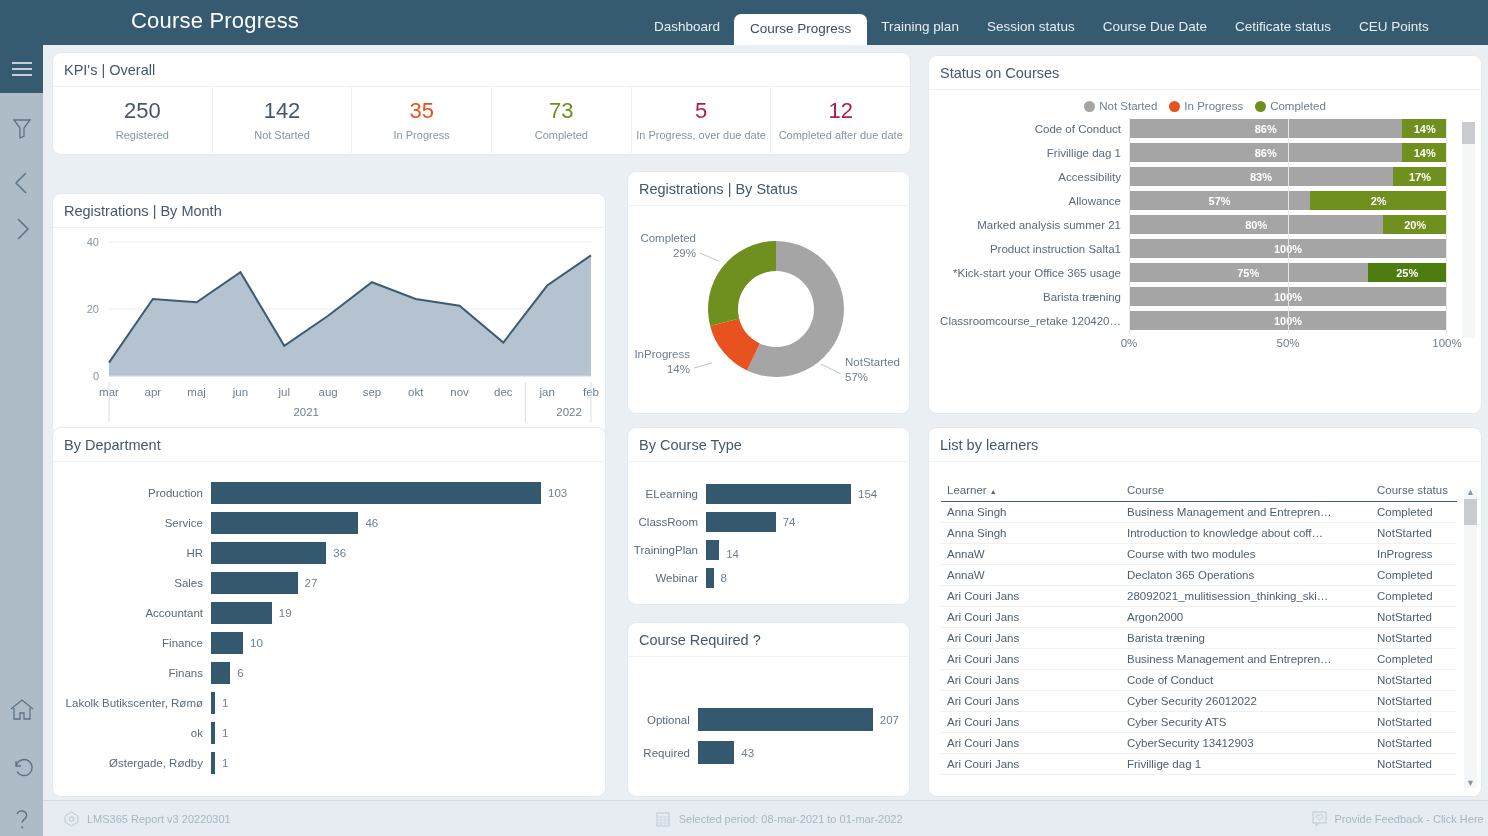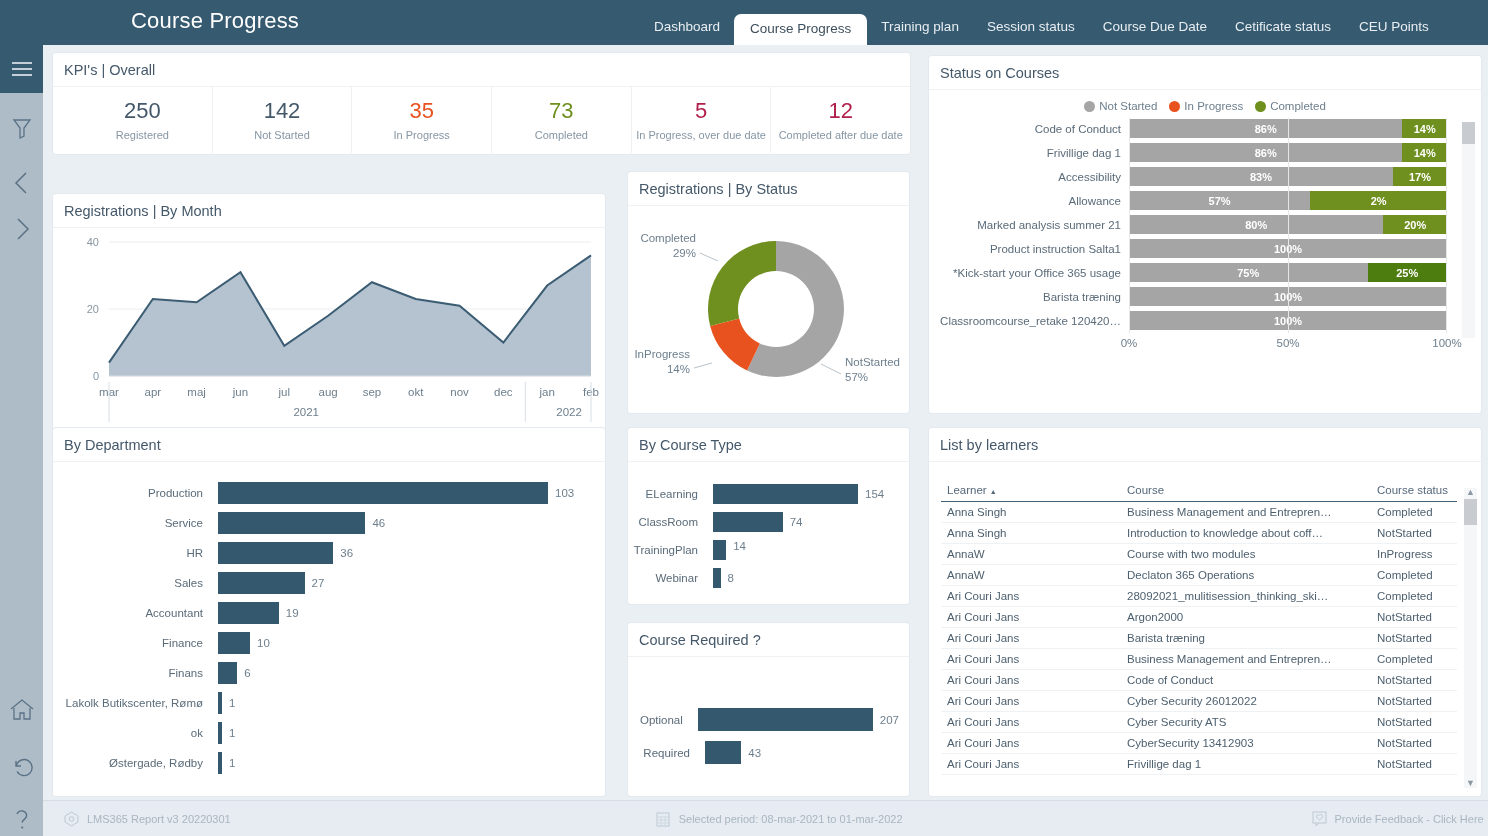--- a/index.html
+++ b/index.html
@@ -42,21 +42,21 @@
   }
   .rail-icon {
     position: absolute; left: 0; width: 43px; height: 44px;
     display: flex; align-items: center; justify-content: center;
     cursor: pointer;
   }
   .rail-icon svg { display: block; }
 
   
   .panel {
-    position: absolute; background: #ffffff; border-radius: 3px;
+    position: absolute; background: #ffffff; border-radius: 8px;
     box-shadow: 0 0 0 1px #e3e9ee;
   }
   .panel-title {
     font-size: 14.5px; color: #44586a; padding: 9px 0 8px 11px;
     border-bottom: 1px solid #eef2f5; font-weight: 400;
   }
   .plus-btn {
     position: absolute; font-size: 27px; color: #7f94a5; font-weight: 300;
     line-height: 1; cursor: pointer;
   }
@@ -78,21 +78,21 @@
   #dept { left: 53px; top: 428px; width: 552px; height: 368px; }
   #ctype { left: 628px; top: 428px; width: 281px; height: 176px; }
   #creq { left: 628px; top: 623px; width: 281px; height: 173px; }
   #status { left: 929px; top: 56px; width: 552px; height: 357px; }
   #learners { left: 929px; top: 428px; width: 552px; height: 368px; }
 
   .chart-body { position: relative; width: 100%; }
   svg text { font-family: "Liberation Sans", sans-serif; }
 
   
-  .hbar-row { display: flex; align-items: center; gap: 7px; }
+  .hbar-row { display: flex; align-items: center; }
   .hbar-label {
     font-size: 11.5px; color: #5a6b79; text-align: right;
     padding-right: 8px; white-space: nowrap; overflow: hidden;
   }
   .hbar-track { position: relative; flex: 1; }
   .hbar-fill { background: #34596f; height: 22px; }
   .hbar-val { font-size: 11.5px; color: #6d7f8d; margin-left: 7px; white-space: nowrap; }
 
   
   .legend { display: flex; justify-content: center; gap: 12px; padding-top: 10px; }
@@ -386,21 +386,21 @@
       <div class="hbar-track">
         <div style="display:flex;align-items:center">
           <div class="hbar-fill" style="width:69.67532467532467px;height:20px;background:#34596f"></div>
           <div class="hbar-val">74</div>
         </div>
       </div>
       </div>
       <div class="hbar-row" style="height:28px">
       <div class="hbar-label" style="width:78px">TrainingPlan</div>
       <div class="hbar-track">
-        <div style="display:flex;align-items:flex-start">
+        <div style="display:flex;align-items:flex-end">
           <div class="hbar-fill" style="width:13.181818181818182px;height:20px;background:#34596f"></div>
           <div class="hbar-val">14</div>
         </div>
       </div>
       </div>
       <div class="hbar-row" style="height:28px">
       <div class="hbar-label" style="width:78px">Webinar</div>
       <div class="hbar-track">
         <div style="display:flex;align-items:center">
           <div class="hbar-fill" style="width:7.532467532467533px;height:20px;background:#34596f"></div>

